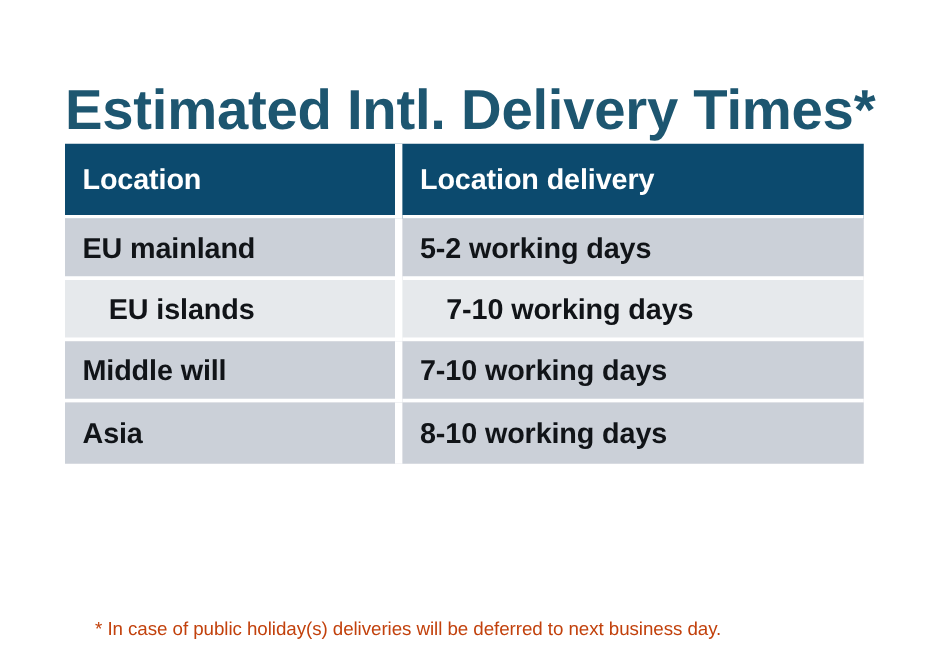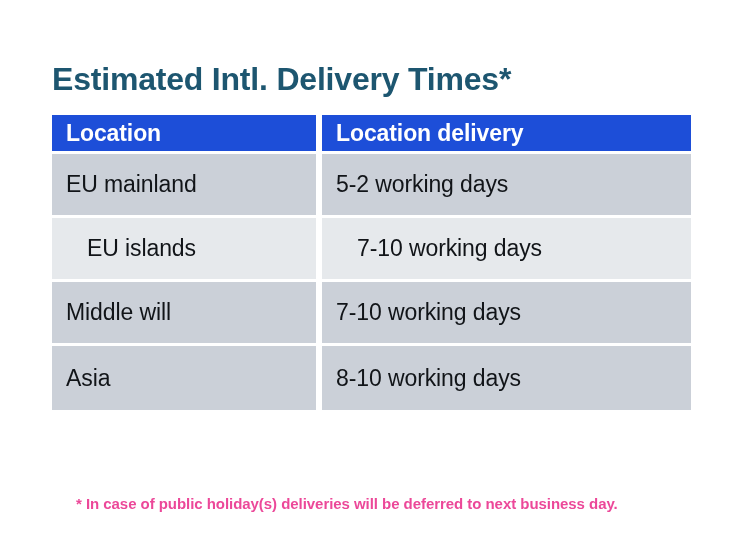--- a/index.html
+++ b/index.html
@@ -20,21 +20,21 @@
     position: absolute;
     inset: 0;
     background: #ffffff;
   }
 
   
   .page-title {
     position: absolute;
     left: 52px;
     top: 36px;
-    font-size: 32px;
+    font-size: 45px;
     line-height: 44px;
     font-weight: 700;
     letter-spacing: -0.2px;
     color: #1d5670;
     white-space: nowrap;
   }
 
   
   .delivery-table {
     position: absolute;
@@ -66,50 +66,50 @@
     border-bottom: 3px solid #ffffff;
   }
   .delivery-table thead th {
     border-bottom: 3px solid #ffffff;
   }
   .delivery-table tbody tr:last-child td {
     border-bottom: none;
   }
 
   .delivery-table thead th {
-    height: 39px;
-    background: #1d4ed8;
+    height: 60px;
+    background: #0c4a6e;
     color: #ffffff;
     font-size: 23px;
     font-weight: 700;
     letter-spacing: -0.1px;
     white-space: nowrap;
   }
 
   .delivery-table tbody td {
-    height: 64px;
+    height: 49px;
     font-size: 23px;
-    font-weight: 400;
+    font-weight: 700;
     color: #111418;
     letter-spacing: -0.1px;
     white-space: nowrap;
   }
 
   .delivery-table tbody tr.row-shade-dark td  { background: #cbd0d8; }
   .delivery-table tbody tr.row-shade-light td { background: #e6e9ec; padding-left: 35px; }
 
   
   .table-footnote {
     position: absolute;
     left: 76px;
     top: 479px;
     font-size: 15px;
     line-height: 20px;
-    font-weight: 700;
-    color: #ec4899;
+    font-weight: 400;
+    color: #c2410c;
     letter-spacing: -0.05px;
     white-space: nowrap;
   }
 </style>
 </head>
 <body>
 
 <div class="page">
 
   <h1 class="page-title">Estimated Intl. Delivery Times*</h1>

